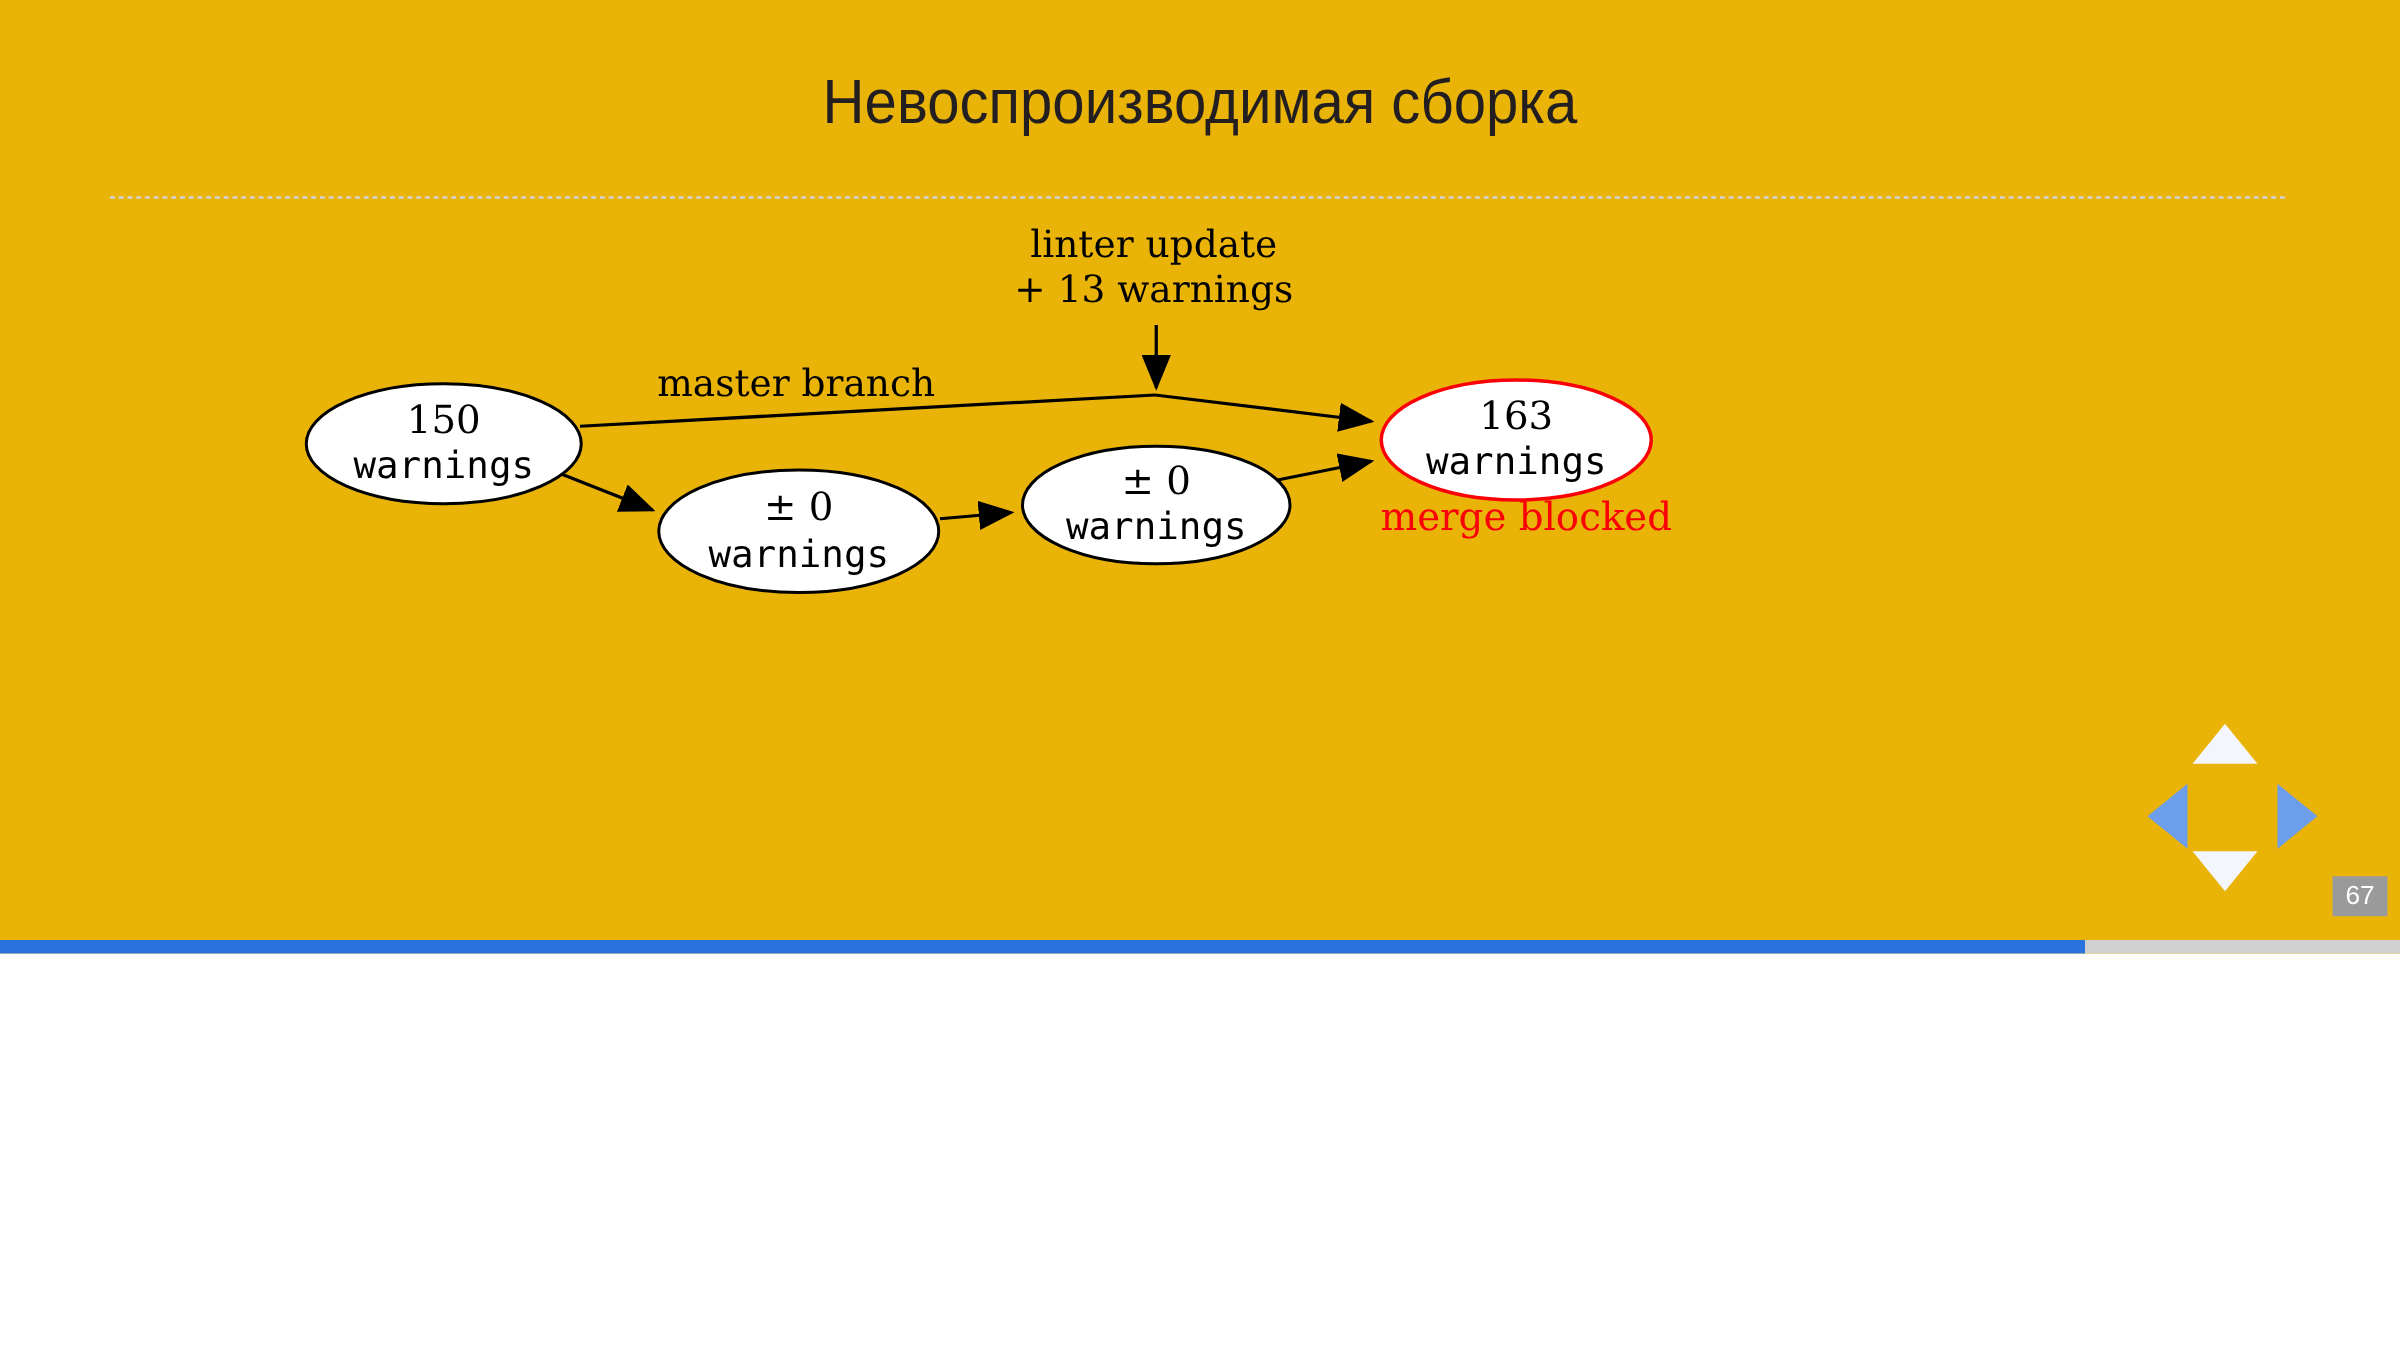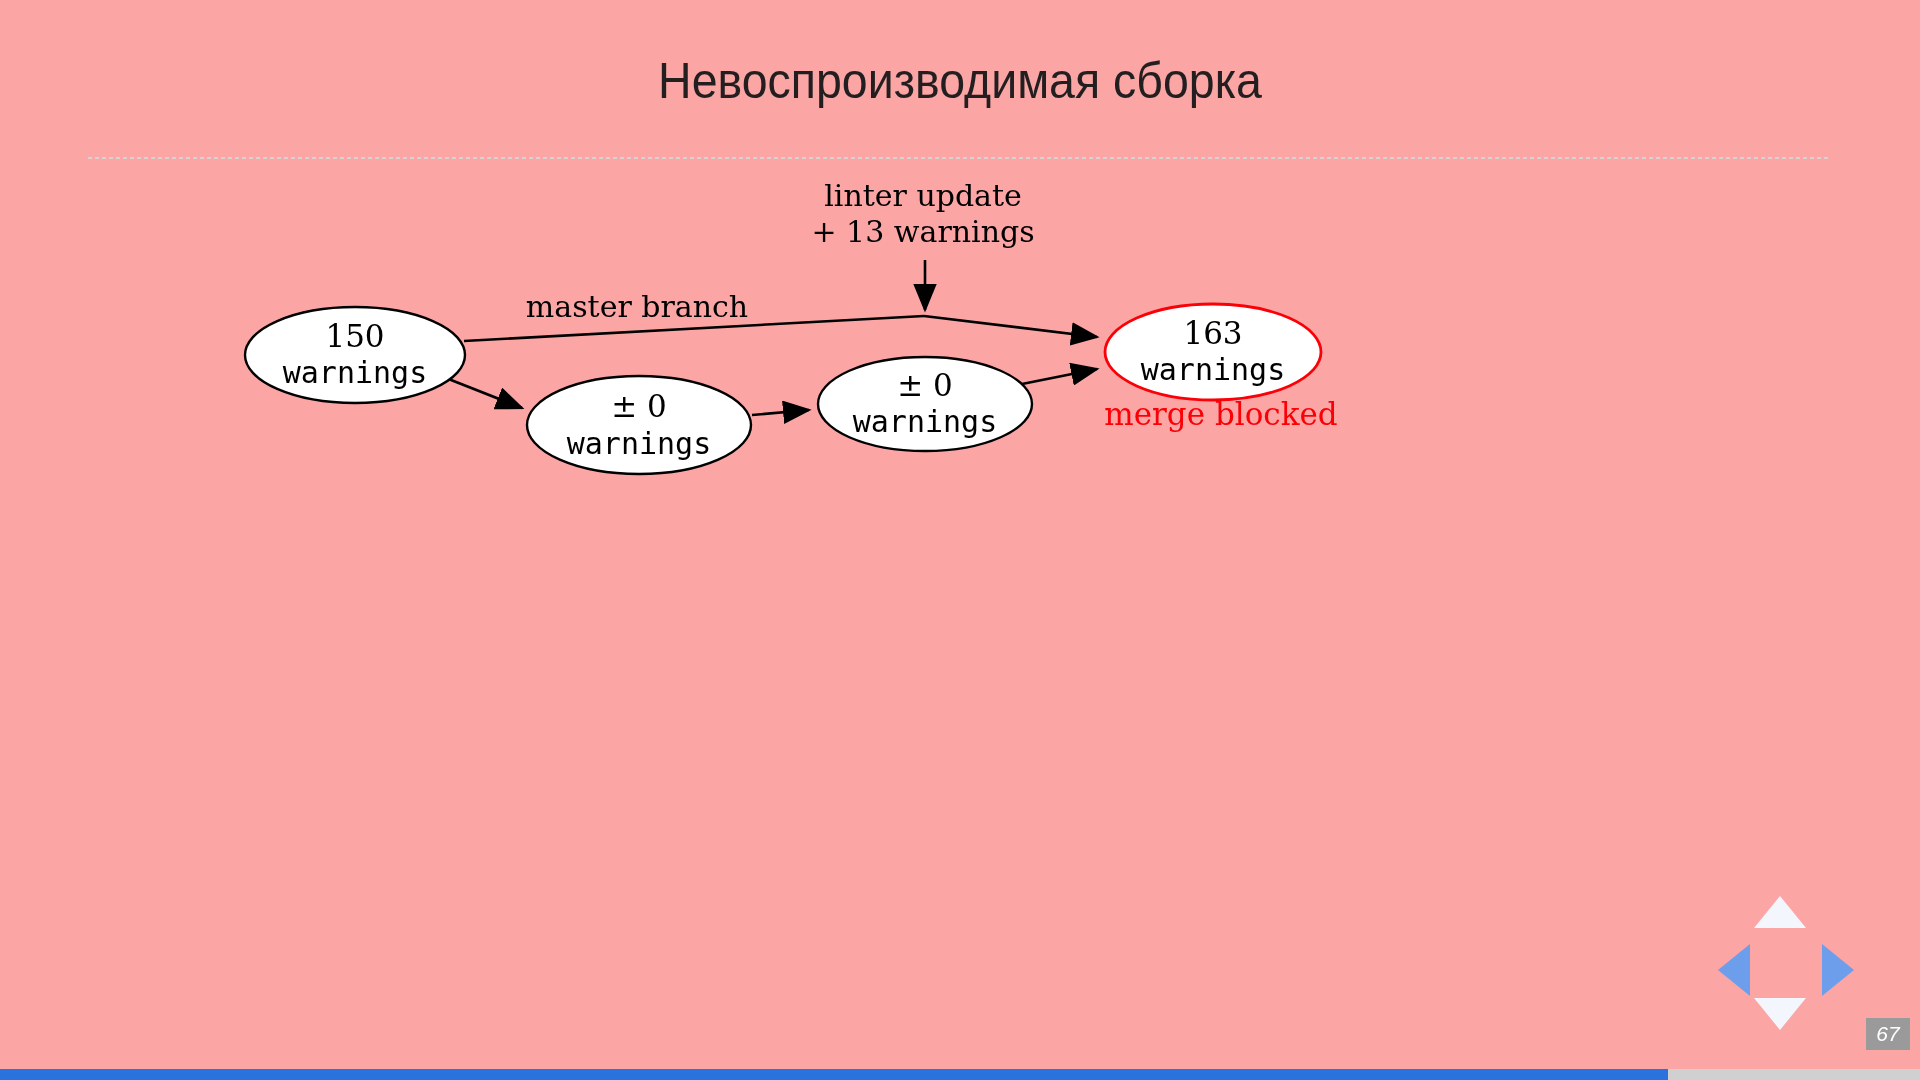--- a/index.html
+++ b/index.html
@@ -3,22 +3,22 @@
 <meta charset="utf-8">
 <style>
   html, body {
     margin: 0;
     padding: 0;
     background: #ffffff;
   }
   #slide {
     position: relative;
     width: 1920px;
-    height: 1080px;
-    background: #fca5a5;
+    height: 763px;
+    background: #eab308;
     overflow: hidden;
     font-family: "Liberation Sans", sans-serif;
   }
 
   
   #slide-title {
     position: absolute;
     left: 0;
     top: 52px;
     width: 1920px;
@@ -145,21 +145,20 @@
     min-width: 44px;
     height: 32px;
     background: #9a9a9a;
     color: #ffffff;
     font-family: "Liberation Sans", sans-serif;
     font-size: 21px;
     line-height: 32px;
     text-align: center;
     padding: 0 6px;
     box-sizing: border-box;
-    font-style: italic;
   }
 
   
   #progress-track {
     position: absolute;
     left: 0;
     bottom: 0;
     width: 1920px;
     height: 11px;
     background: #d0d0d0;

